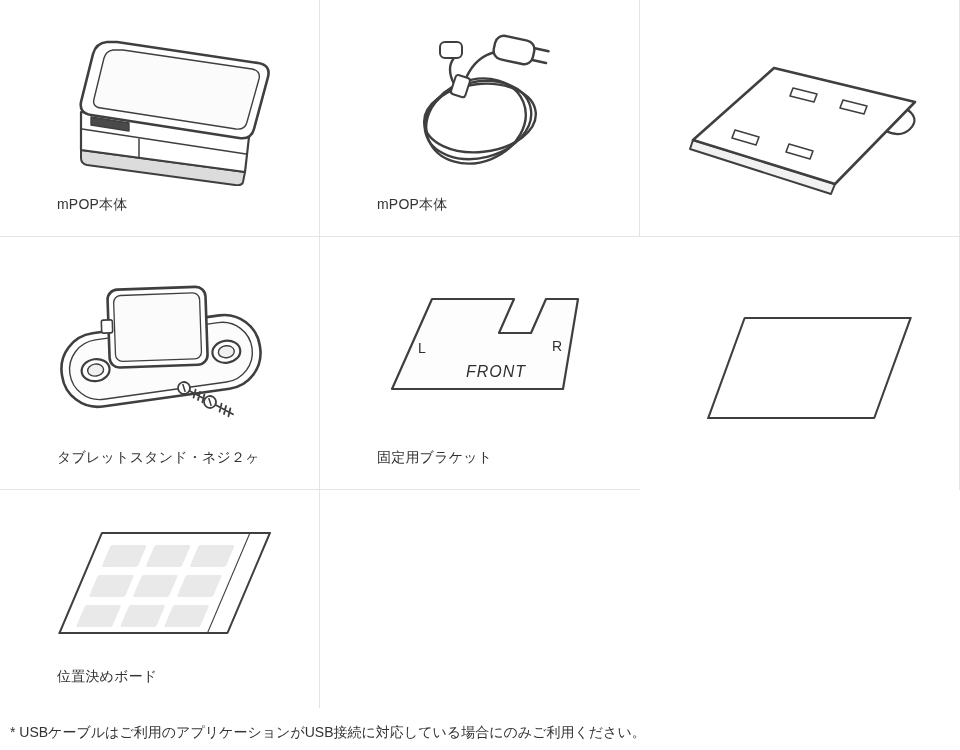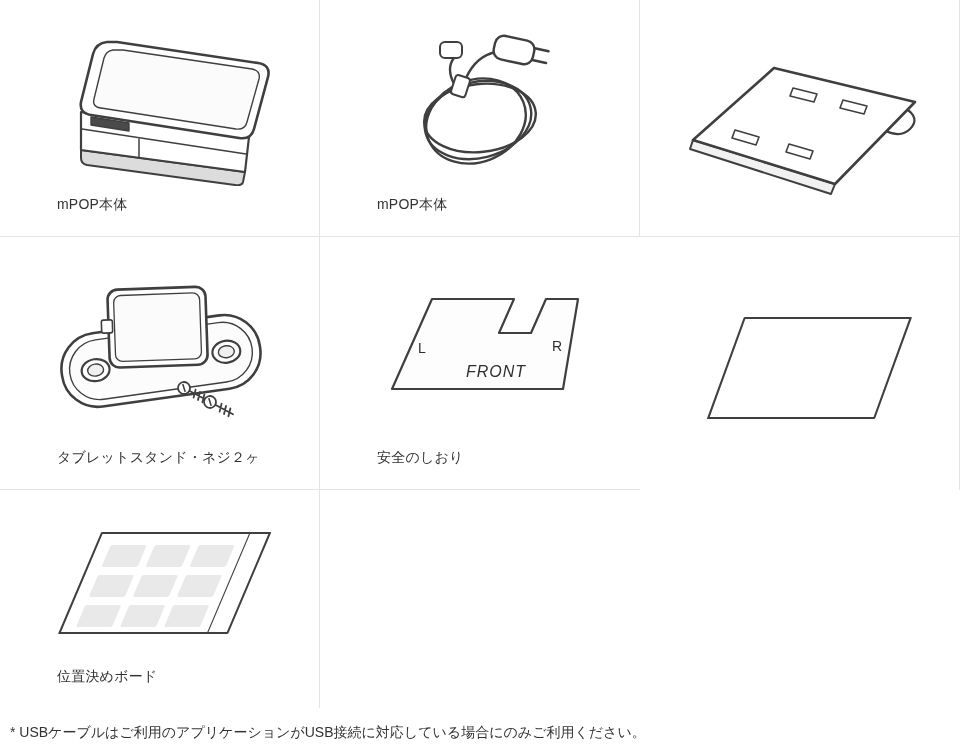--- a/index.html
+++ b/index.html
@@ -111,21 +111,21 @@
 
     <div class="cell bb">
       <div class="illus">
         <svg width="200" height="115" viewBox="0 0 200 115">
           <path d="M52,10 L134,10 L119,44 L151,44 L166,10 L198,10 L183,100 L12,100 Z" fill="#fdfdfd" stroke="#3f3f3f" stroke-width="2.2" stroke-linejoin="round"></path>
           <text class="board-text" x="38" y="64" font-size="14">L</text>
           <text class="board-text" x="172" y="62" font-size="14">R</text>
           <text class="board-text" x="86" y="88" font-size="16" font-style="italic" letter-spacing="1">FRONT</text>
         </svg>
       </div>
-      <div class="label">安全のしおり</div>
+      <div class="label">固定用ブラケット</div>
     </div>
 
     <div class="cell br">
       <div class="illus">
         <svg width="225" height="122" viewBox="0 0 225 122">
           <g transform="skewX(-20)">
             <rect x="62" y="12" width="166" height="100" fill="#fff" stroke="#3f3f3f" stroke-width="2.2" stroke-linejoin="round"></rect>
           </g>
         </svg>
       </div>

